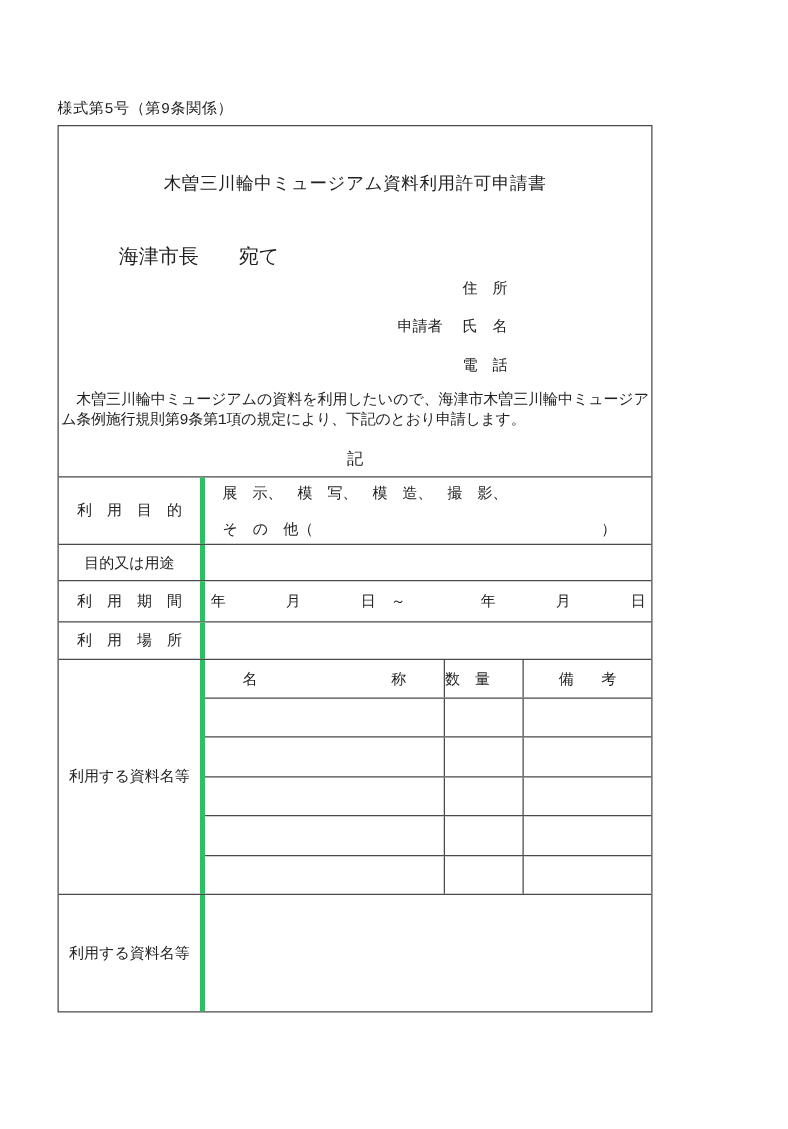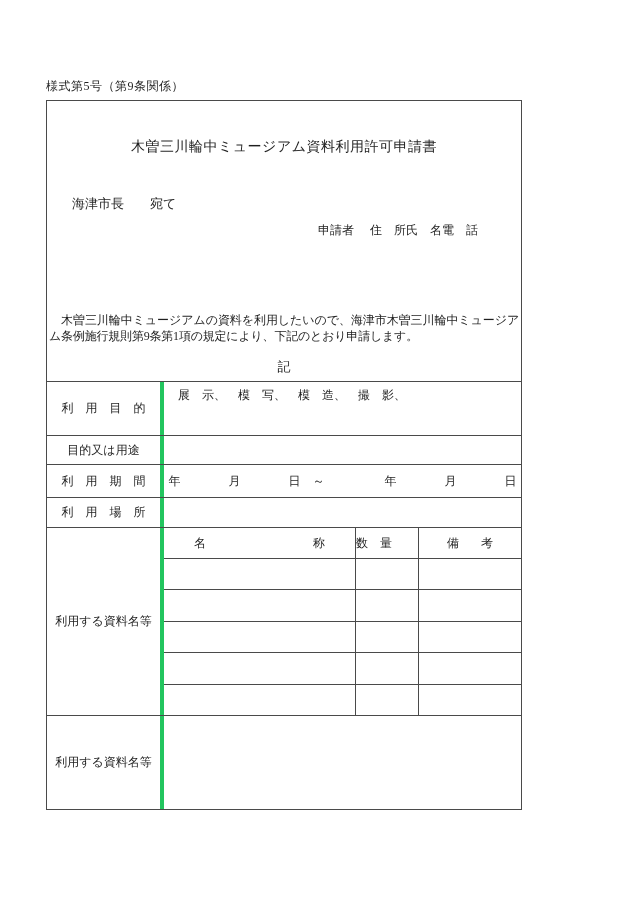--- a/index.html
+++ b/index.html
@@ -1,20 +1,20 @@
 <!DOCTYPE html>
 <html lang="ja"><head>
 <meta charset="utf-8">
 <style>
   html,body{margin:0;padding:0;background:#ffffff;}
   .page{
     position:relative;
     width:630px;height:903px;
     background:#ffffff;
-    font-family:Liberation Serif, serif;
+    font-family:Liberation Mono, monospace;
     color:#1f1f1f;
     overflow:hidden;
   }
   .form-number{
     position:absolute;left:46px;top:78px;
     font-size:12px;letter-spacing:0.5px;
   }
   .box{
     position:absolute;left:46px;top:100px;
     width:476px;height:710px;
@@ -24,30 +24,30 @@
   .title{
     position:absolute;top:37px;left:0;width:100%;
     text-align:center;font-size:14px;letter-spacing:0.5px;
   }
   .date-line{
     position:absolute;top:73px;left:0;width:100%;
     box-sizing:border-box;padding-right:40px;
     text-align:right;font-size:12px;
   }
   .addressee{
-    position:absolute;top:94px;left:25px;
-    font-size:13px;
+    position:absolute;top:94px;left:48px;
+    font-size:16px;
   }
   .applicant{
     position:absolute;top:121px;left:271px;
     display:flex;align-items:center;gap:16px;
     font-size:12px;
   }
   .applicant .fields{
-    display:flex;row-gap:14px;
+    display:flex;flex-direction:column;row-gap:14px;
   }
   .body-text{
     position:absolute;top:211px;left:2px;right:2px;
     font-size:12px;line-height:16px;
     letter-spacing:-0.2px;text-indent:12px;
     text-align:justify;
   }
   .ki{
     position:absolute;top:257px;left:0;width:100%;
     text-align:center;font-size:13px;
@@ -140,20 +140,24 @@
     <div class="body-text">木曽三川輪中ミュージアムの資料を利用したいので、海津市木曽三川輪中ミュージアム条例施行規則第9条第1項の規定により、下記のとおり申請します。</div>
 
     <div class="ki">記</div>
 
     <div class="ftable">
 
       <div class="trow row-purpose">
         <div class="tlabel">利　用　目　的</div>
         <div class="tcontent">
           <div class="purpose-line1">展　示、　模　写、　模　造、　撮　影、</div>
+          <div class="purpose-line2">
+            <span>そ　の　他（</span>
+            <span>）</span>
+          </div>
         </div>
       </div>
 
       <div class="trow row-use">
         <div class="tlabel">目的又は用途</div>
         <div class="tcontent"></div>
       </div>
 
       <div class="trow row-period">
         <div class="tlabel">利　用　期　間</div>

